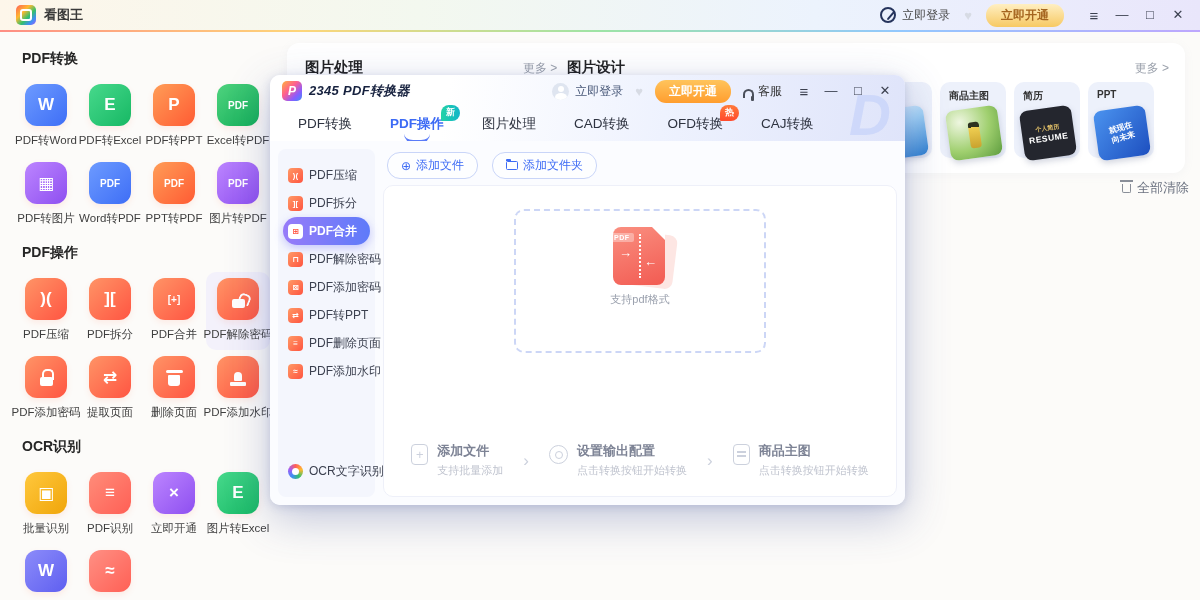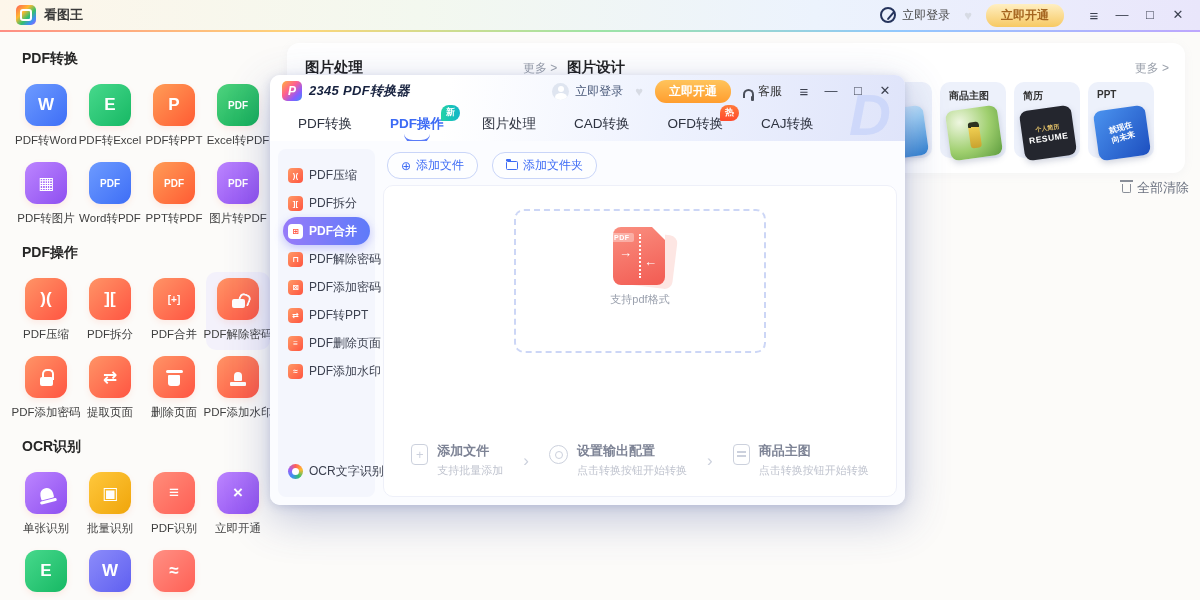--- a/index.html
+++ b/index.html
@@ -278,26 +278,20 @@
       <div class="tool-cell">
         <div class="tool-icon" style="background: linear-gradient(135deg, rgb(255, 148, 102), rgb(255, 85, 66));">
           <span class="shp shp-stamp"></span>
         </div>
         <div class="tool-label">PDF添加水印</div>
       </div>
     </div>
     <div class="side-section-title">OCR识别</div>
     <div class="tool-grid">
       <div class="tool-cell">
-        <div class="tool-icon" style="background: linear-gradient(135deg, rgb(188, 133, 255), rgb(142, 79, 240));">
-          <span class="shp shp-bell"></span>
-        </div>
-        <div class="tool-label">单张识别</div>
-      </div>
-      <div class="tool-cell">
         <div class="tool-icon" style="background: linear-gradient(135deg, rgb(255, 200, 61), rgb(240, 165, 10));">
           <span>▣</span>
         </div>
         <div class="tool-label">批量识别</div>
       </div>
       <div class="tool-cell">
         <div class="tool-icon" style="background: linear-gradient(135deg, rgb(255, 141, 122), rgb(255, 95, 85));">
           <span>≡</span>
         </div>
         <div class="tool-label">PDF识别</div>

